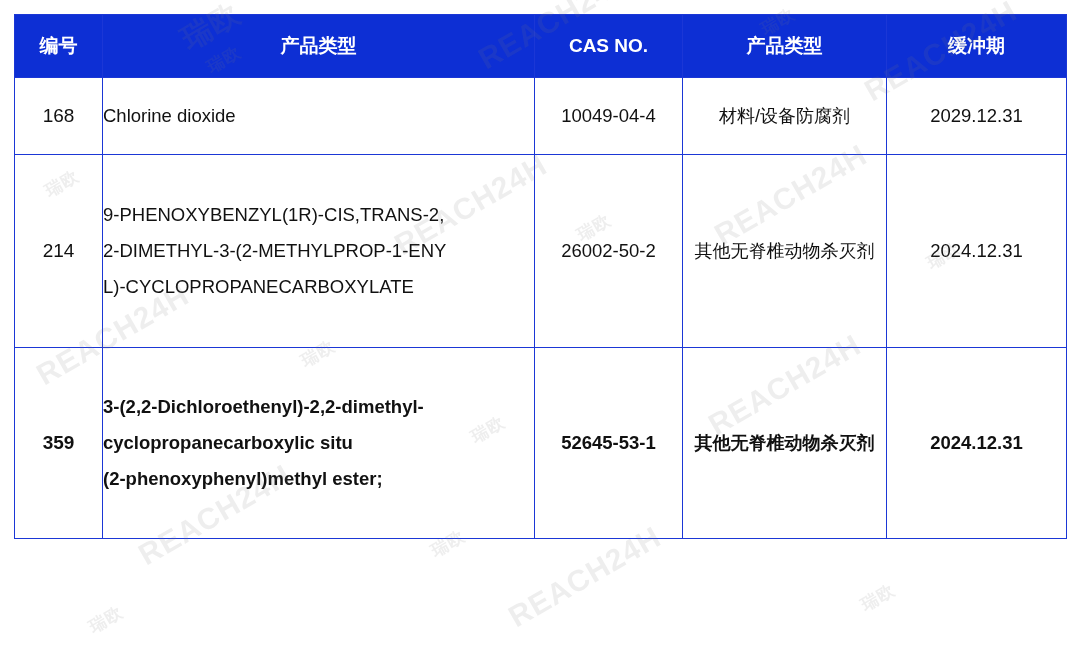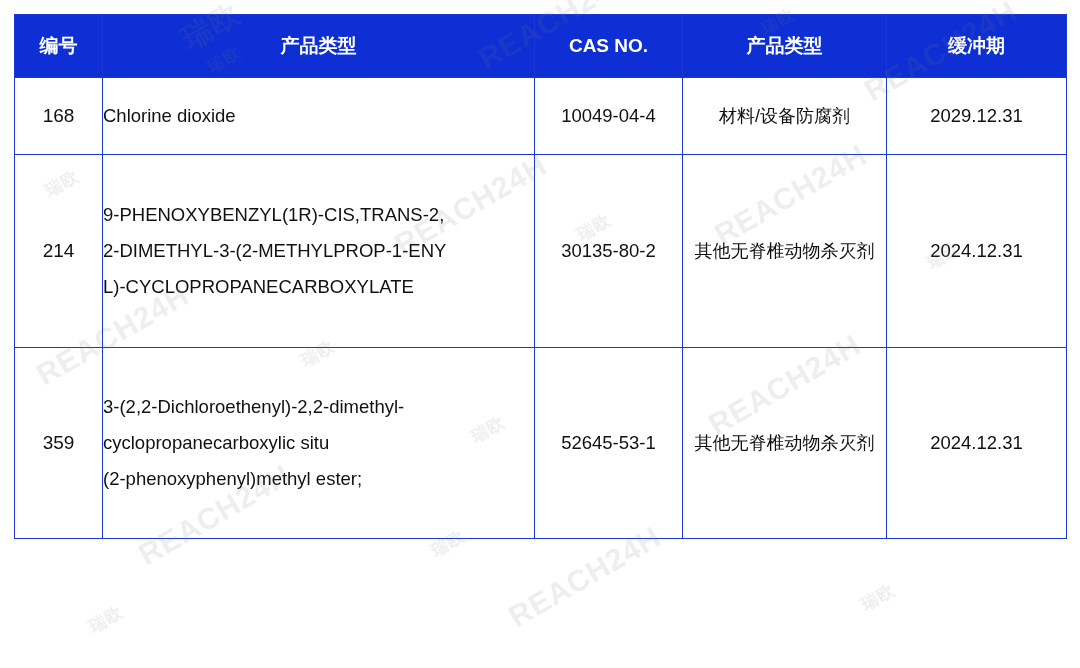--- a/index.html
+++ b/index.html
@@ -92,21 +92,21 @@
   td.cell-type {
     text-align: center;
     font-size: 18px;
   }
   td.cell-buffer {
     text-align: center;
     font-size: 18.5px;
   }
   tbody tr.r1 td { height: 76px; }
   tbody tr.r2 td { height: 192px; }
-  tbody tr.r3 td { height: 190px; }
+  tbody tr.r3 td { height: 190px; font-weight: bold; }
   tbody tr.r4 td { height: 130px; }
 
   .name-line { display: block; }
 </style>
 </head>
 <body>
 
 <div class="watermark-layer">
   <div class="wm big" style="left:180px;  top:6px;">瑞欧</div>
   <div class="wm big" style="left:470px;  top:2px;">REACH24H</div>
@@ -157,21 +157,21 @@
         <td class="cell-type">材料/设备防腐剂</td>
         <td class="cell-buffer">2029.12.31</td>
       </tr>
       <tr class="r2">
         <td class="cell-no">214</td>
         <td class="cell-name">
           <span class="name-line">9-PHENOXYBENZYL(1R)-CIS,TRANS-2,</span>
           <span class="name-line">2-DIMETHYL-3-(2-METHYLPROP-1-ENY</span>
           <span class="name-line">L)-CYCLOPROPANECARBOXYLATE</span>
         </td>
-        <td class="cell-cas">30135-80-2</td>
+        <td class="cell-cas">26002-50-2</td>
         <td class="cell-type">其他无脊椎动物杀灭剂</td>
         <td class="cell-buffer">2024.12.31</td>
       </tr>
       <tr class="r3">
         <td class="cell-no">359</td>
         <td class="cell-name">
           <span class="name-line">3-(2,2-Dichloroethenyl)-2,2-dimethyl-</span>
           <span class="name-line">cyclopropanecarboxylic situ</span>
           <span class="name-line">(2-phenoxyphenyl)methyl ester;</span>
         </td>

